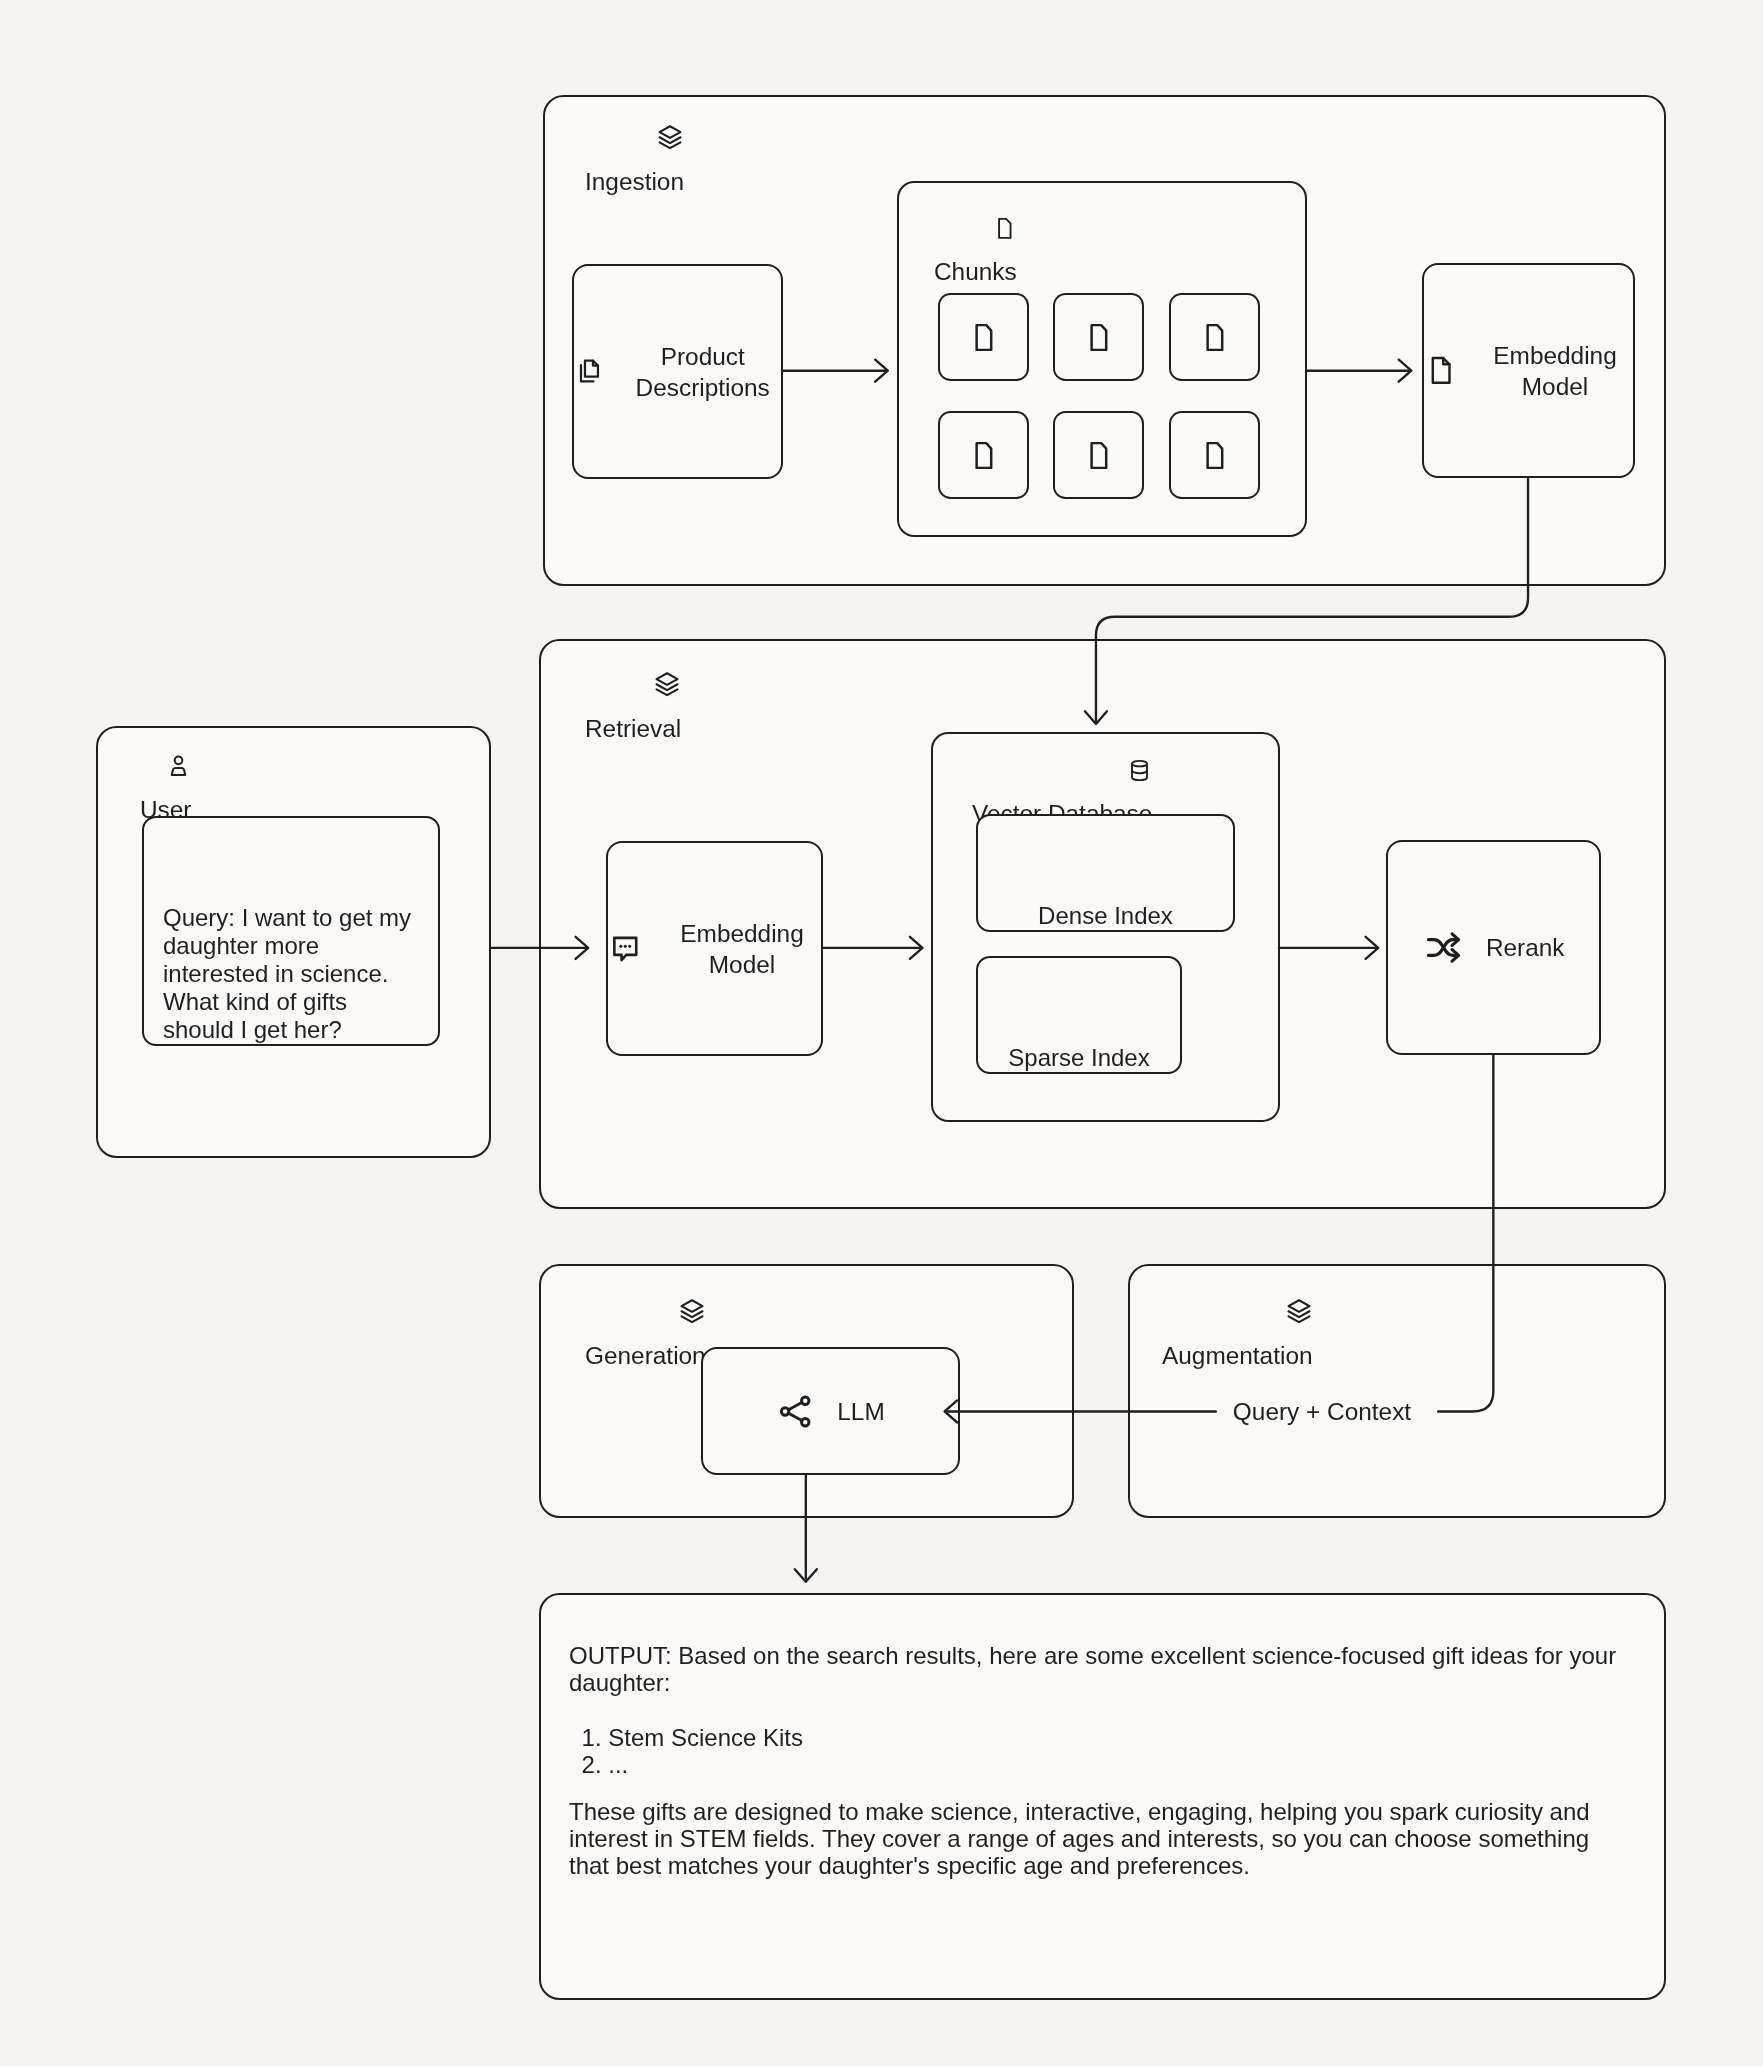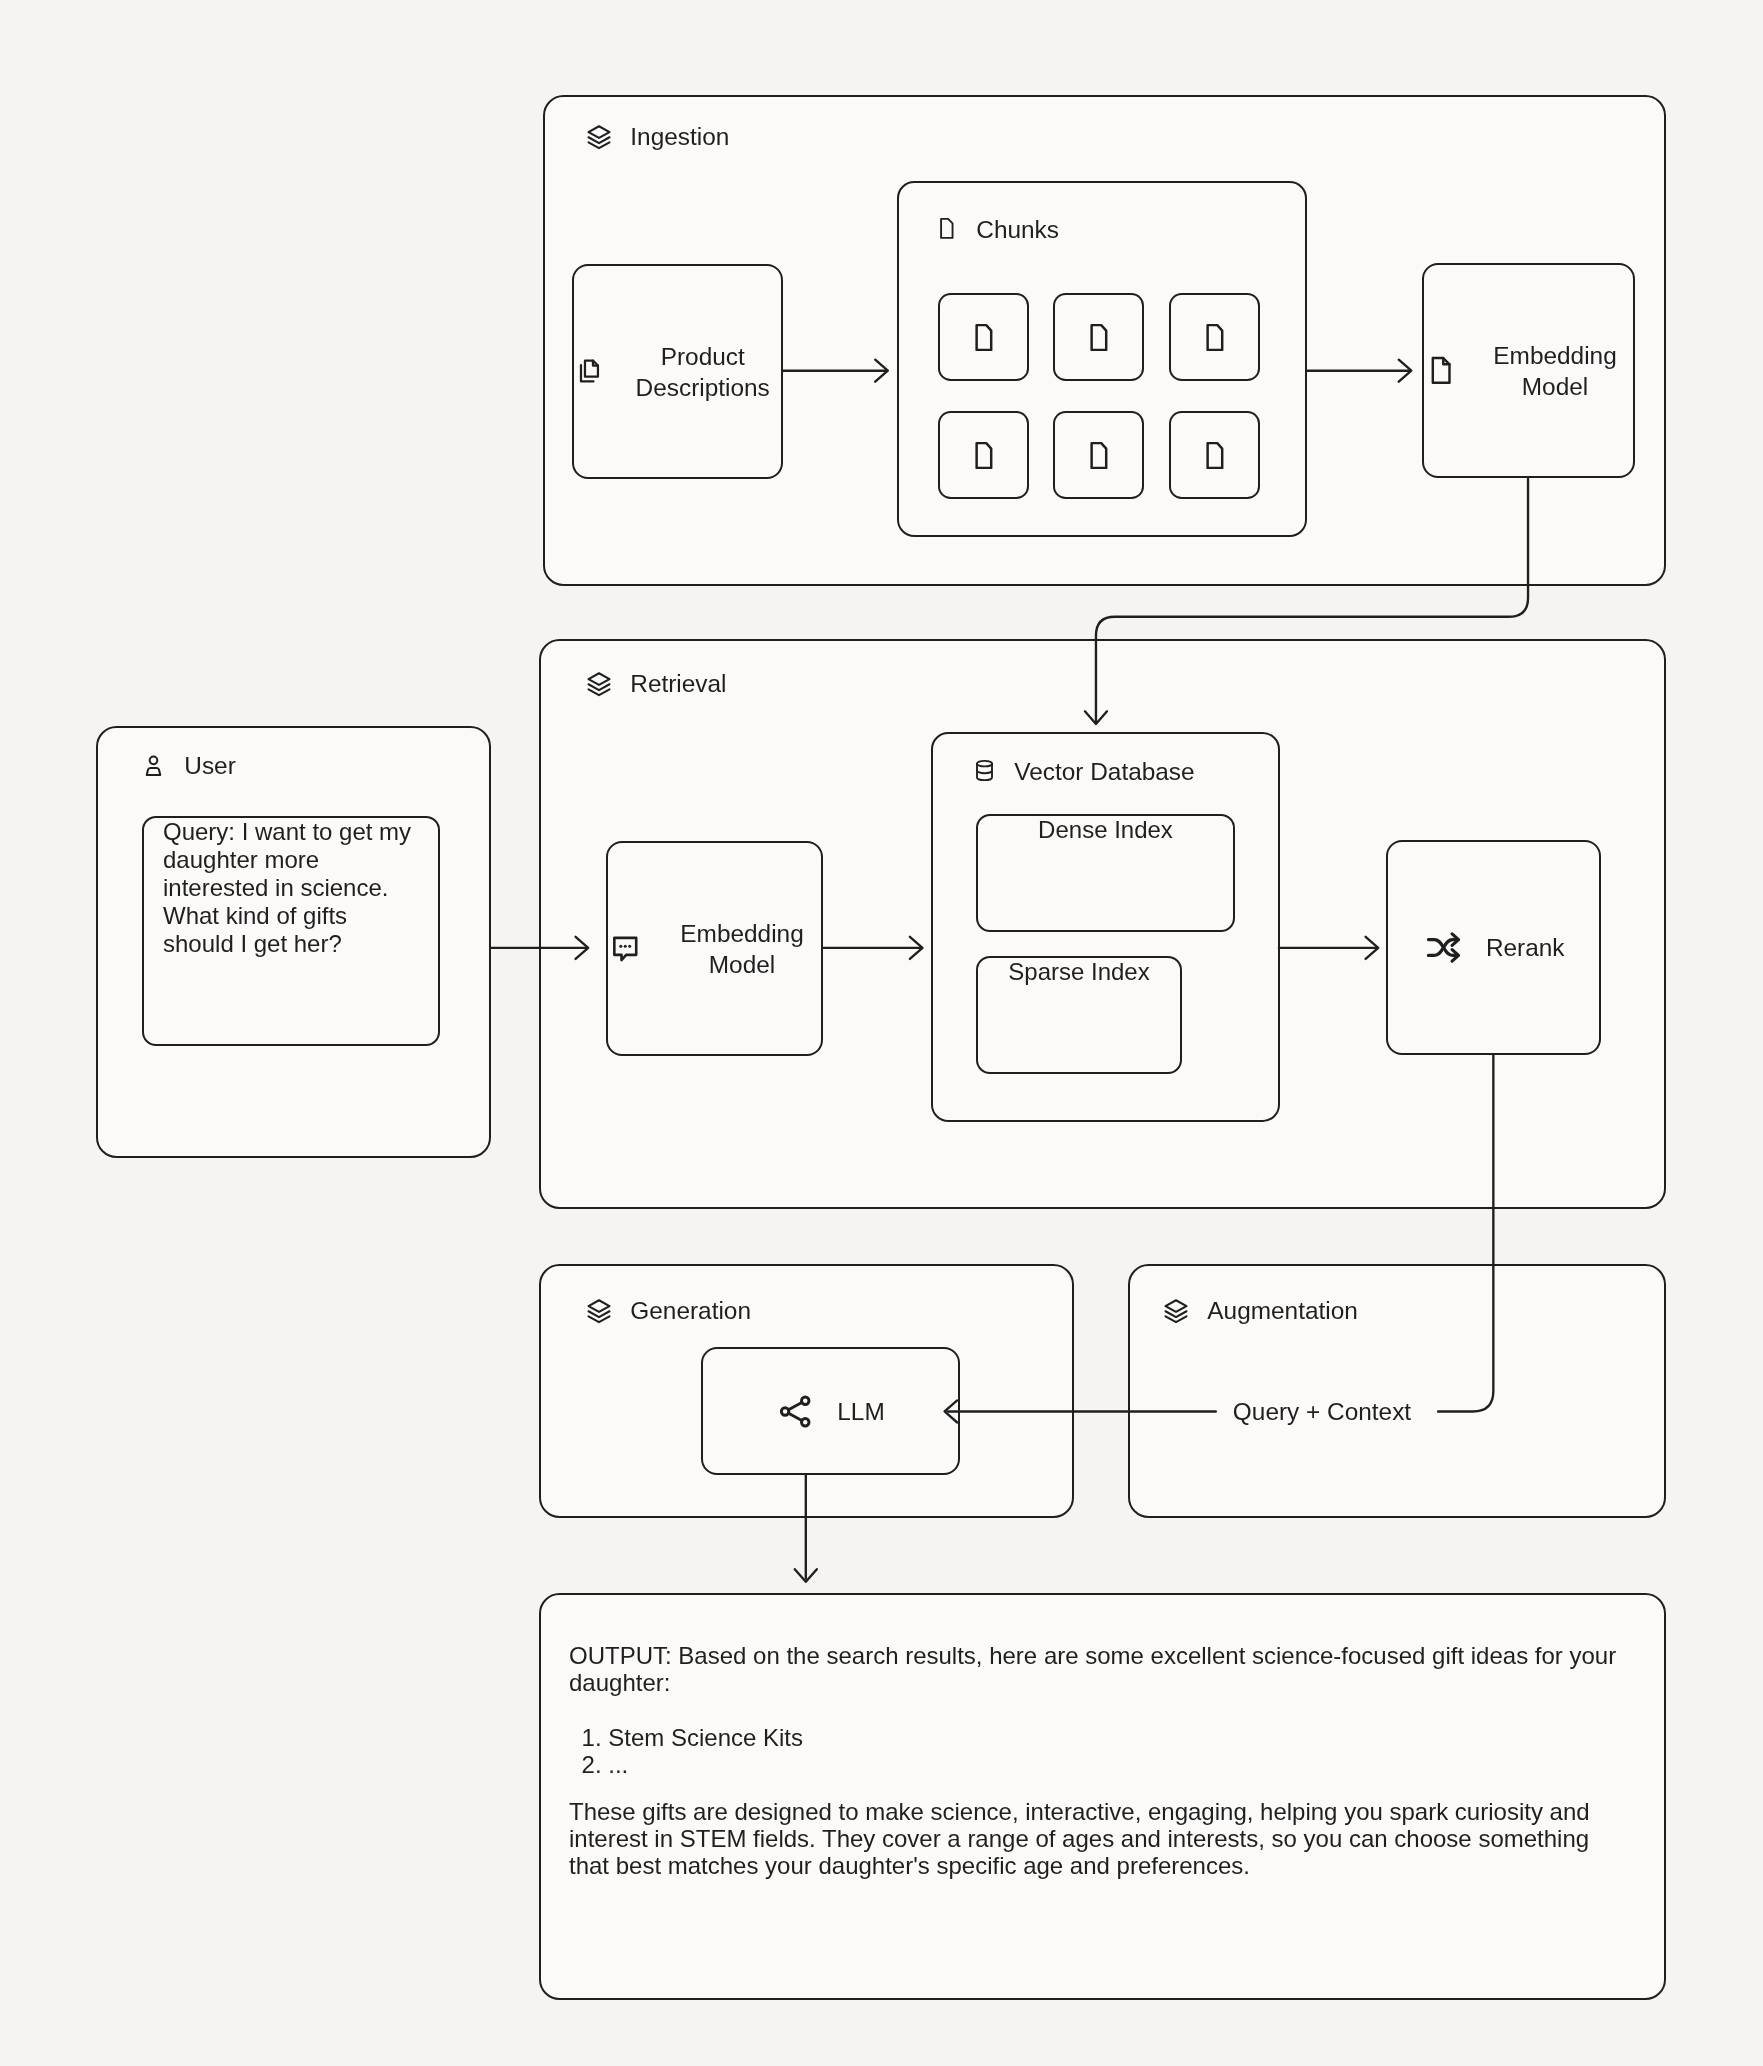--- a/index.html
+++ b/index.html
@@ -4,27 +4,27 @@
 <style>
   html,body{margin:0;padding:0;background:#f5f4f2;}
   #canvas{
     position:relative;width:1763px;height:2066px;background:#f5f4f2;
     font-family:"Liberation Sans", sans-serif;color:#1f1f1f;overflow:hidden;
   }
   .box{position:absolute;background:#fbfaf9;border:2.4px solid #1f1f1f;box-sizing:border-box;}
   .section{border-radius:20.5px;}
   .node{border-radius:16px;display:flex;flex-direction:row;align-items:center;justify-content:center;gap:20.5px;text-align:center;}
   .node .lbl{font-size:24.4px;line-height:31px;font-weight:400;}
-  .hdr{position:absolute;display:flex;align-items:flex-start;gap:17.3px;font-size:24.4px;font-weight:500;white-space:nowrap;}
+  .hdr{position:absolute;display:flex;align-items:flex-end;gap:17.3px;font-size:24.4px;font-weight:500;white-space:nowrap;flex-direction:column;}
   .hdr svg{flex:0 0 auto;}
   svg.ic{stroke:#1f1f1f;fill:none;stroke-width:1.8;stroke-linecap:round;stroke-linejoin:round;}
   svg.ic .fill{fill:#1f1f1f;stroke:none;}
   .tilegrid{position:absolute;display:grid;grid-template-columns:repeat(3,91px);grid-auto-rows:88px;column-gap:24.4px;row-gap:30px;}
   .tile{border:2.4px solid #1f1f1f;border-radius:12.6px;background:#fbfaf9;display:flex;align-items:center;justify-content:center;box-sizing:border-box;}
-  .innerbox{position:absolute;background:#fbfaf9;border:2.4px solid #1f1f1f;border-radius:14px;box-sizing:border-box;display:flex;align-items:flex-start;justify-content:center;text-align:center;}
+  .innerbox{position:absolute;background:#fbfaf9;border:2.4px solid #1f1f1f;border-radius:14px;box-sizing:border-box;display:flex;align-items:flex-end;justify-content:center;text-align:center;}
   .query-text{font-size:24px;line-height:28px;text-align:left;padding:0 19px;}
   .idx-label{font-size:24px;font-weight:400;}
   .llm-row{flex-direction:row;gap:22px;margin-left:24px;}
   .float-label{position:absolute;transform:translate(-50%,-50%);font-size:24.4px;font-weight:400;white-space:nowrap;background:#fbfaf9;padding:0 11px;}
   #conn{position:absolute;left:0;top:0;pointer-events:none;}
   #conn path,#conn polyline{stroke:#1f1f1f;stroke-width:3;fill:none;stroke-linecap:round;stroke-linejoin:round;}
   .output-content{position:absolute;left:569px;top:1642px;width:1066px;font-size:24px;line-height:27px;font-weight:400;}
   .output-content .list{margin-top:28px;padding-left:12.6px;}
   .output-content .closing{margin-top:20px;}
 </style>

